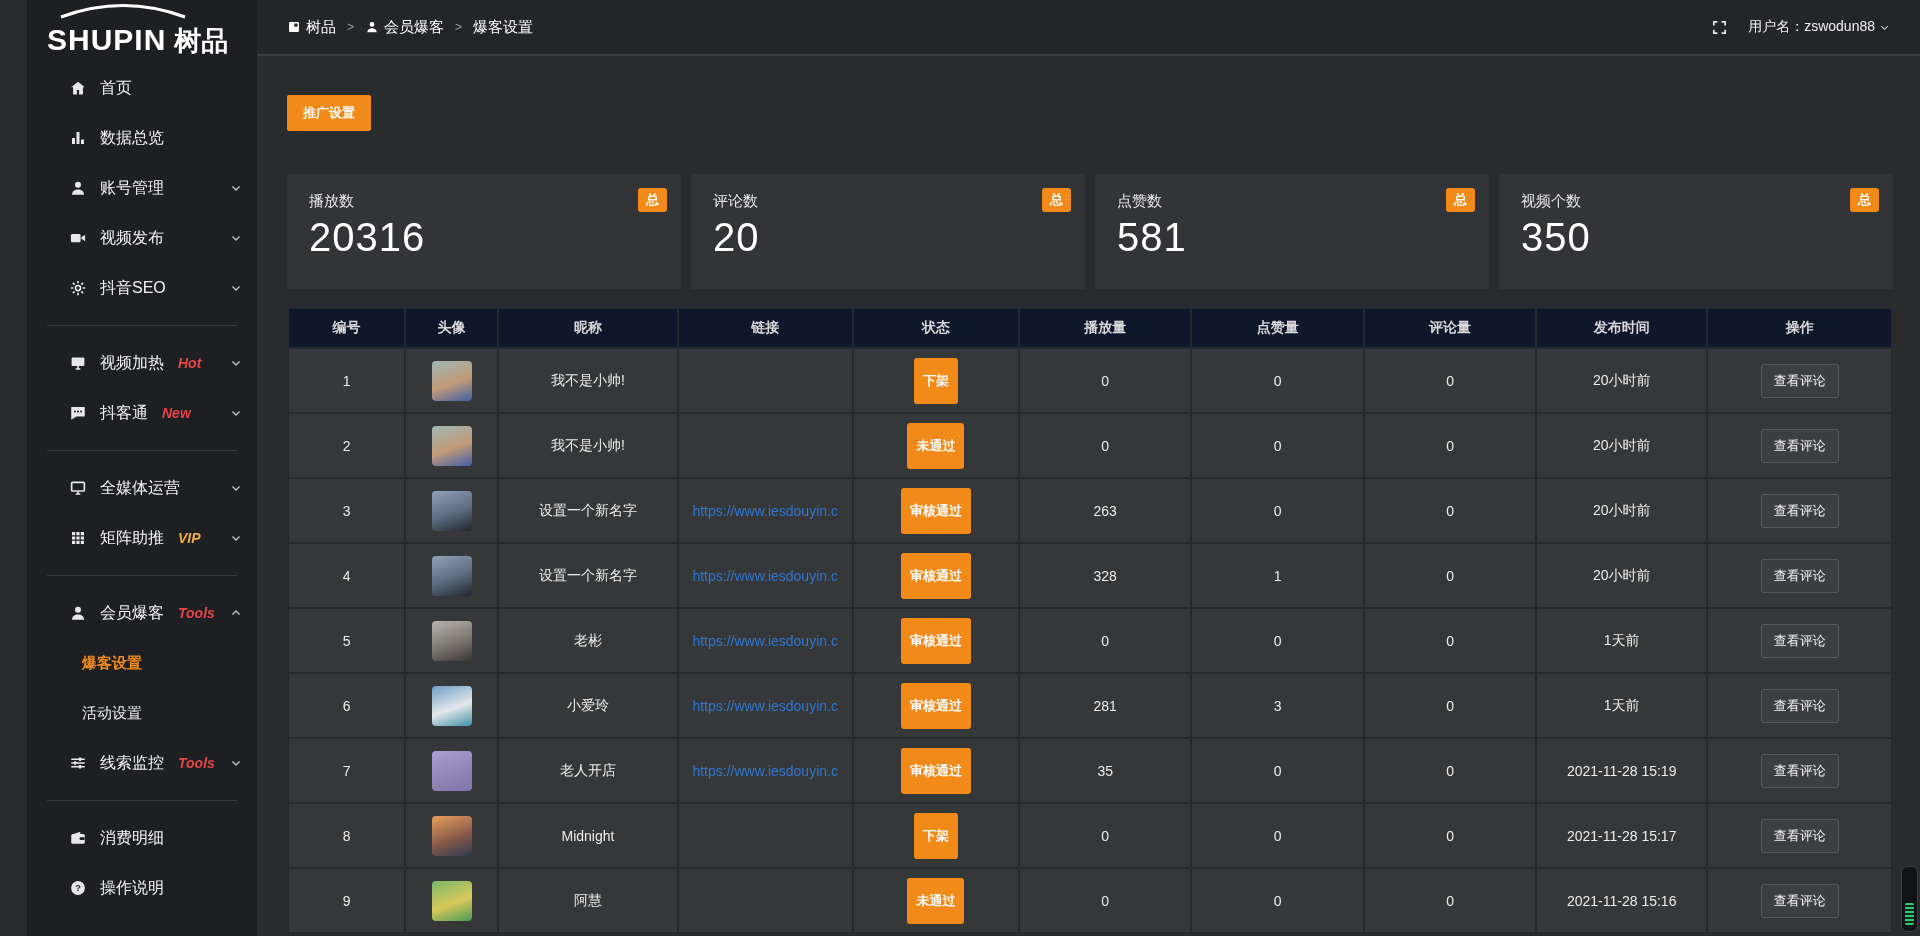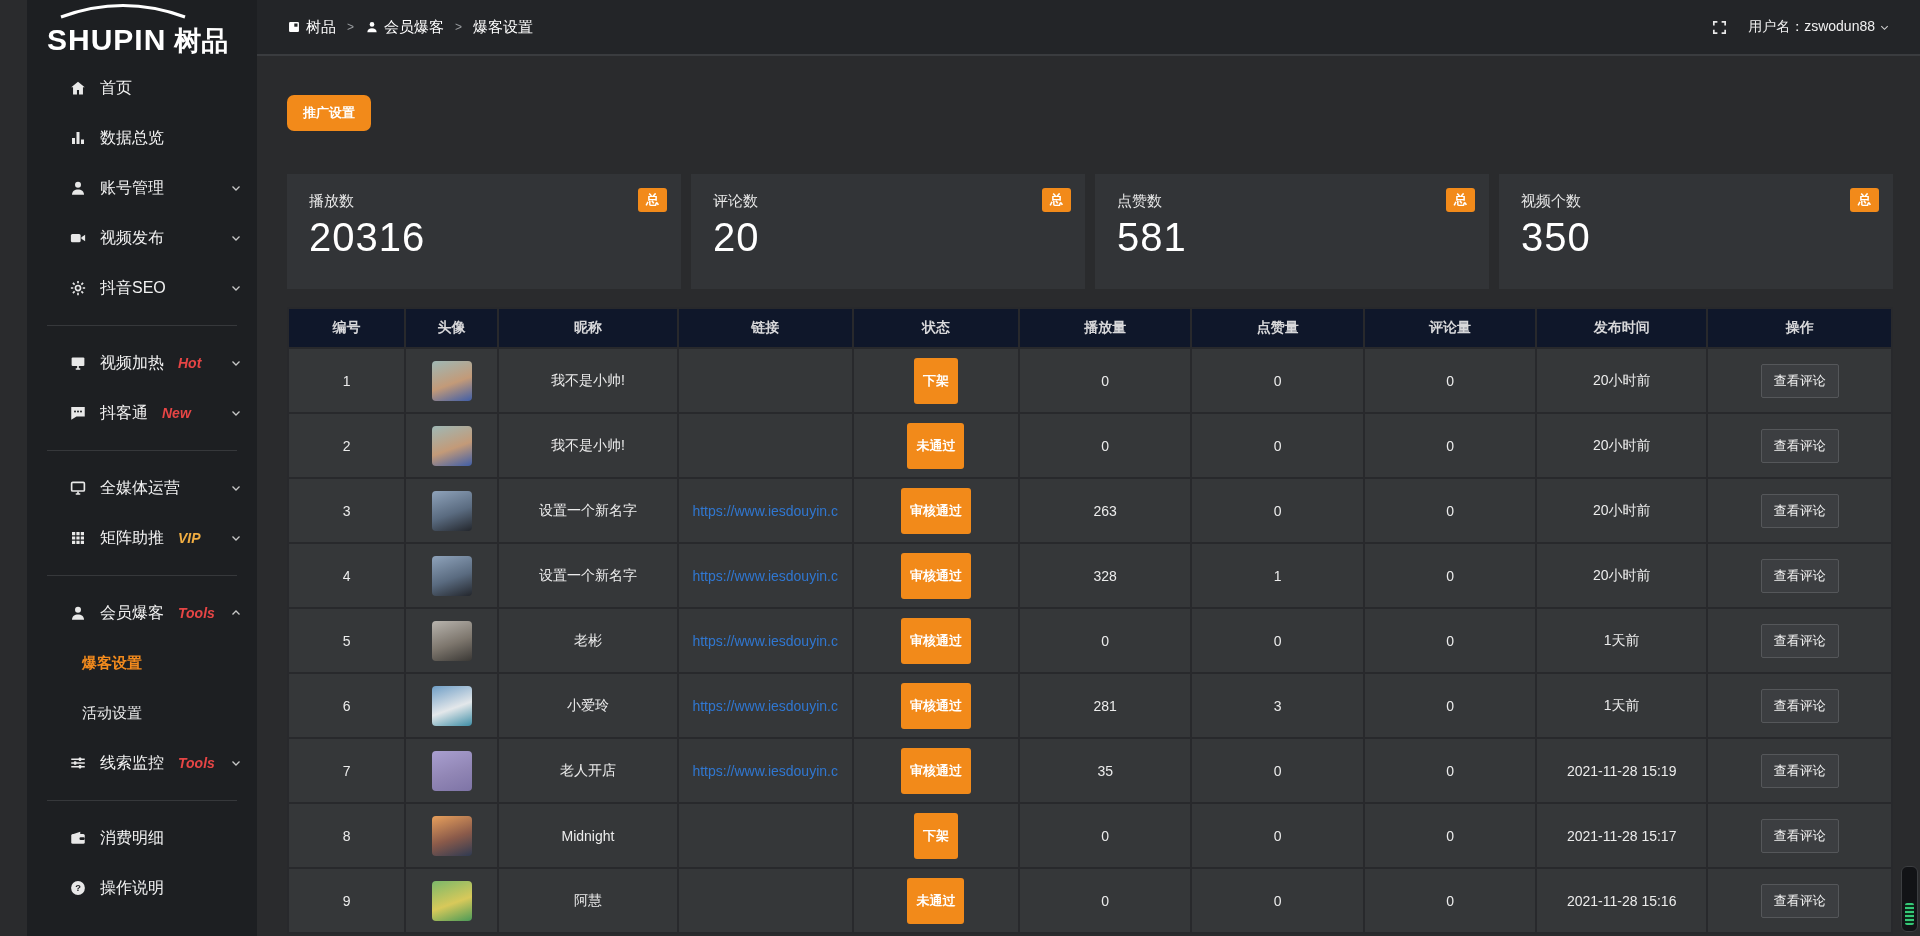--- a/index.html
+++ b/index.html
@@ -32,21 +32,21 @@
   .bc-item .icon{margin-right:5px;}
   .bc-sep{color:#9a9da0;font-size:12px;margin:0 11px;}
   .topbar-right{margin-left:auto;display:flex;align-items:center;}
   .fullscreen-btn{cursor:pointer;display:flex;margin-right:20px;}
   .username{font-size:14px;color:#f0f0f0;display:flex;align-items:center;cursor:pointer;}
   .username .icon{margin-left:4px;}
 
   
   .content{padding:39px 27px 0 57px;height:878px;overflow:hidden;}
   .promo-btn{background:#f28a1a;border:none;color:#fff;font-size:13px;font-weight:bold;
-    padding:9px 16px;border-radius:7px;cursor:pointer;
+    padding:9px 16px;border-radius:2px;cursor:pointer;
     font-family:"Liberation Sans","DejaVu Sans",sans-serif;}
   .cards{display:flex;gap:10px;margin-top:43px;}
   .stat-card{flex:1;height:115px;background:#323437;position:relative;padding:18px 22px;}
   .stat-label{font-size:15px;color:#e8e8e8;}
   .stat-value{font-size:40px;margin-top:4px;font-weight:400;letter-spacing:1px;color:#fff;}
   .stat-badge{position:absolute;top:14px;right:14px;background:#f28a1a;font-size:13px;
     padding:3px 8px;border-radius:3px;font-weight:bold;color:#fff;}
 
   
   .table-wrap{margin-top:18px;}

